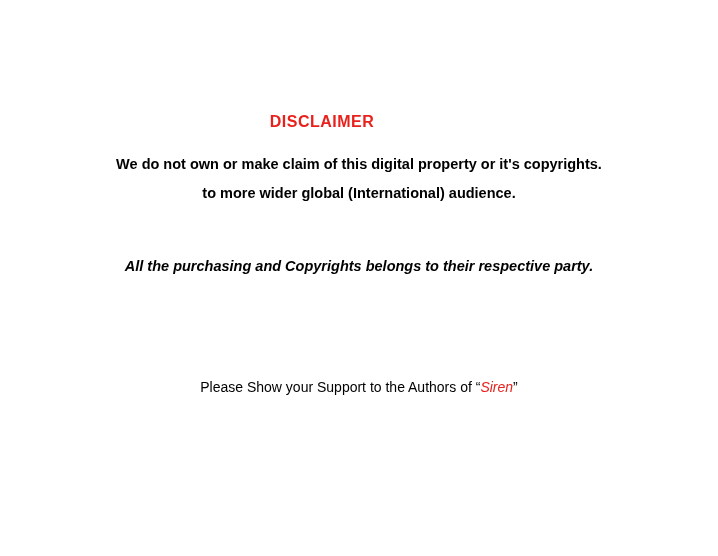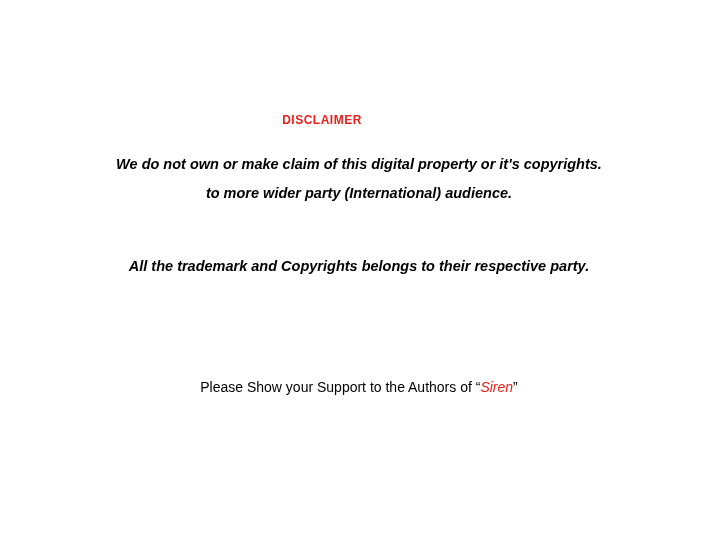--- a/index.html
+++ b/index.html
@@ -19,34 +19,33 @@
     width: 718px;
     height: 556px;
     box-sizing: border-box;
   }
   .disclaimer-title {
     position: absolute;
     top: 113px;
     left: 0;
     width: 644px;
     text-align: center;
-    font-size: 12px;
+    font-size: 16px;
     font-weight: bold;
     color: #e8211c;
     letter-spacing: 0.5px;
   }
   .body-block {
     position: absolute;
     top: 150px;
     left: 0;
     width: 718px;
     text-align: center;
   }
   .body-line {
-    font-style: italic;
     font-weight: bold;
     font-size: 14.5px;
     line-height: 29px;
     color: #000000;
   }
   .trademark-line {
     position: absolute;
     top: 252px;
     left: 0;
     width: 718px;
@@ -76,24 +75,24 @@
 </style>
 </head>
 <body>
 
 <div class="page">
 
   <div class="disclaimer-title">DISCLAIMER</div>
 
   <div class="body-block">
     <div class="body-line">We do not own or make claim of this digital property or it's copyrights.</div>
-    <div class="body-line">to more wider party (International) audience.</div>
+    <div class="body-line">to more wider global (International) audience.</div>
   </div>
 
-  <div class="trademark-line">All the trademark and Copyrights belongs to their respective party.</div>
+  <div class="trademark-line">All the purchasing and Copyrights belongs to their respective party.</div>
 
   <div class="support-block">
     <div class="support-line">
       <span>Please Show your Support to the Authors of “</span><span class="title-accent">Siren</span><span>”</span>
     </div>
   </div>
 
 </div>
 
 </body></html>

